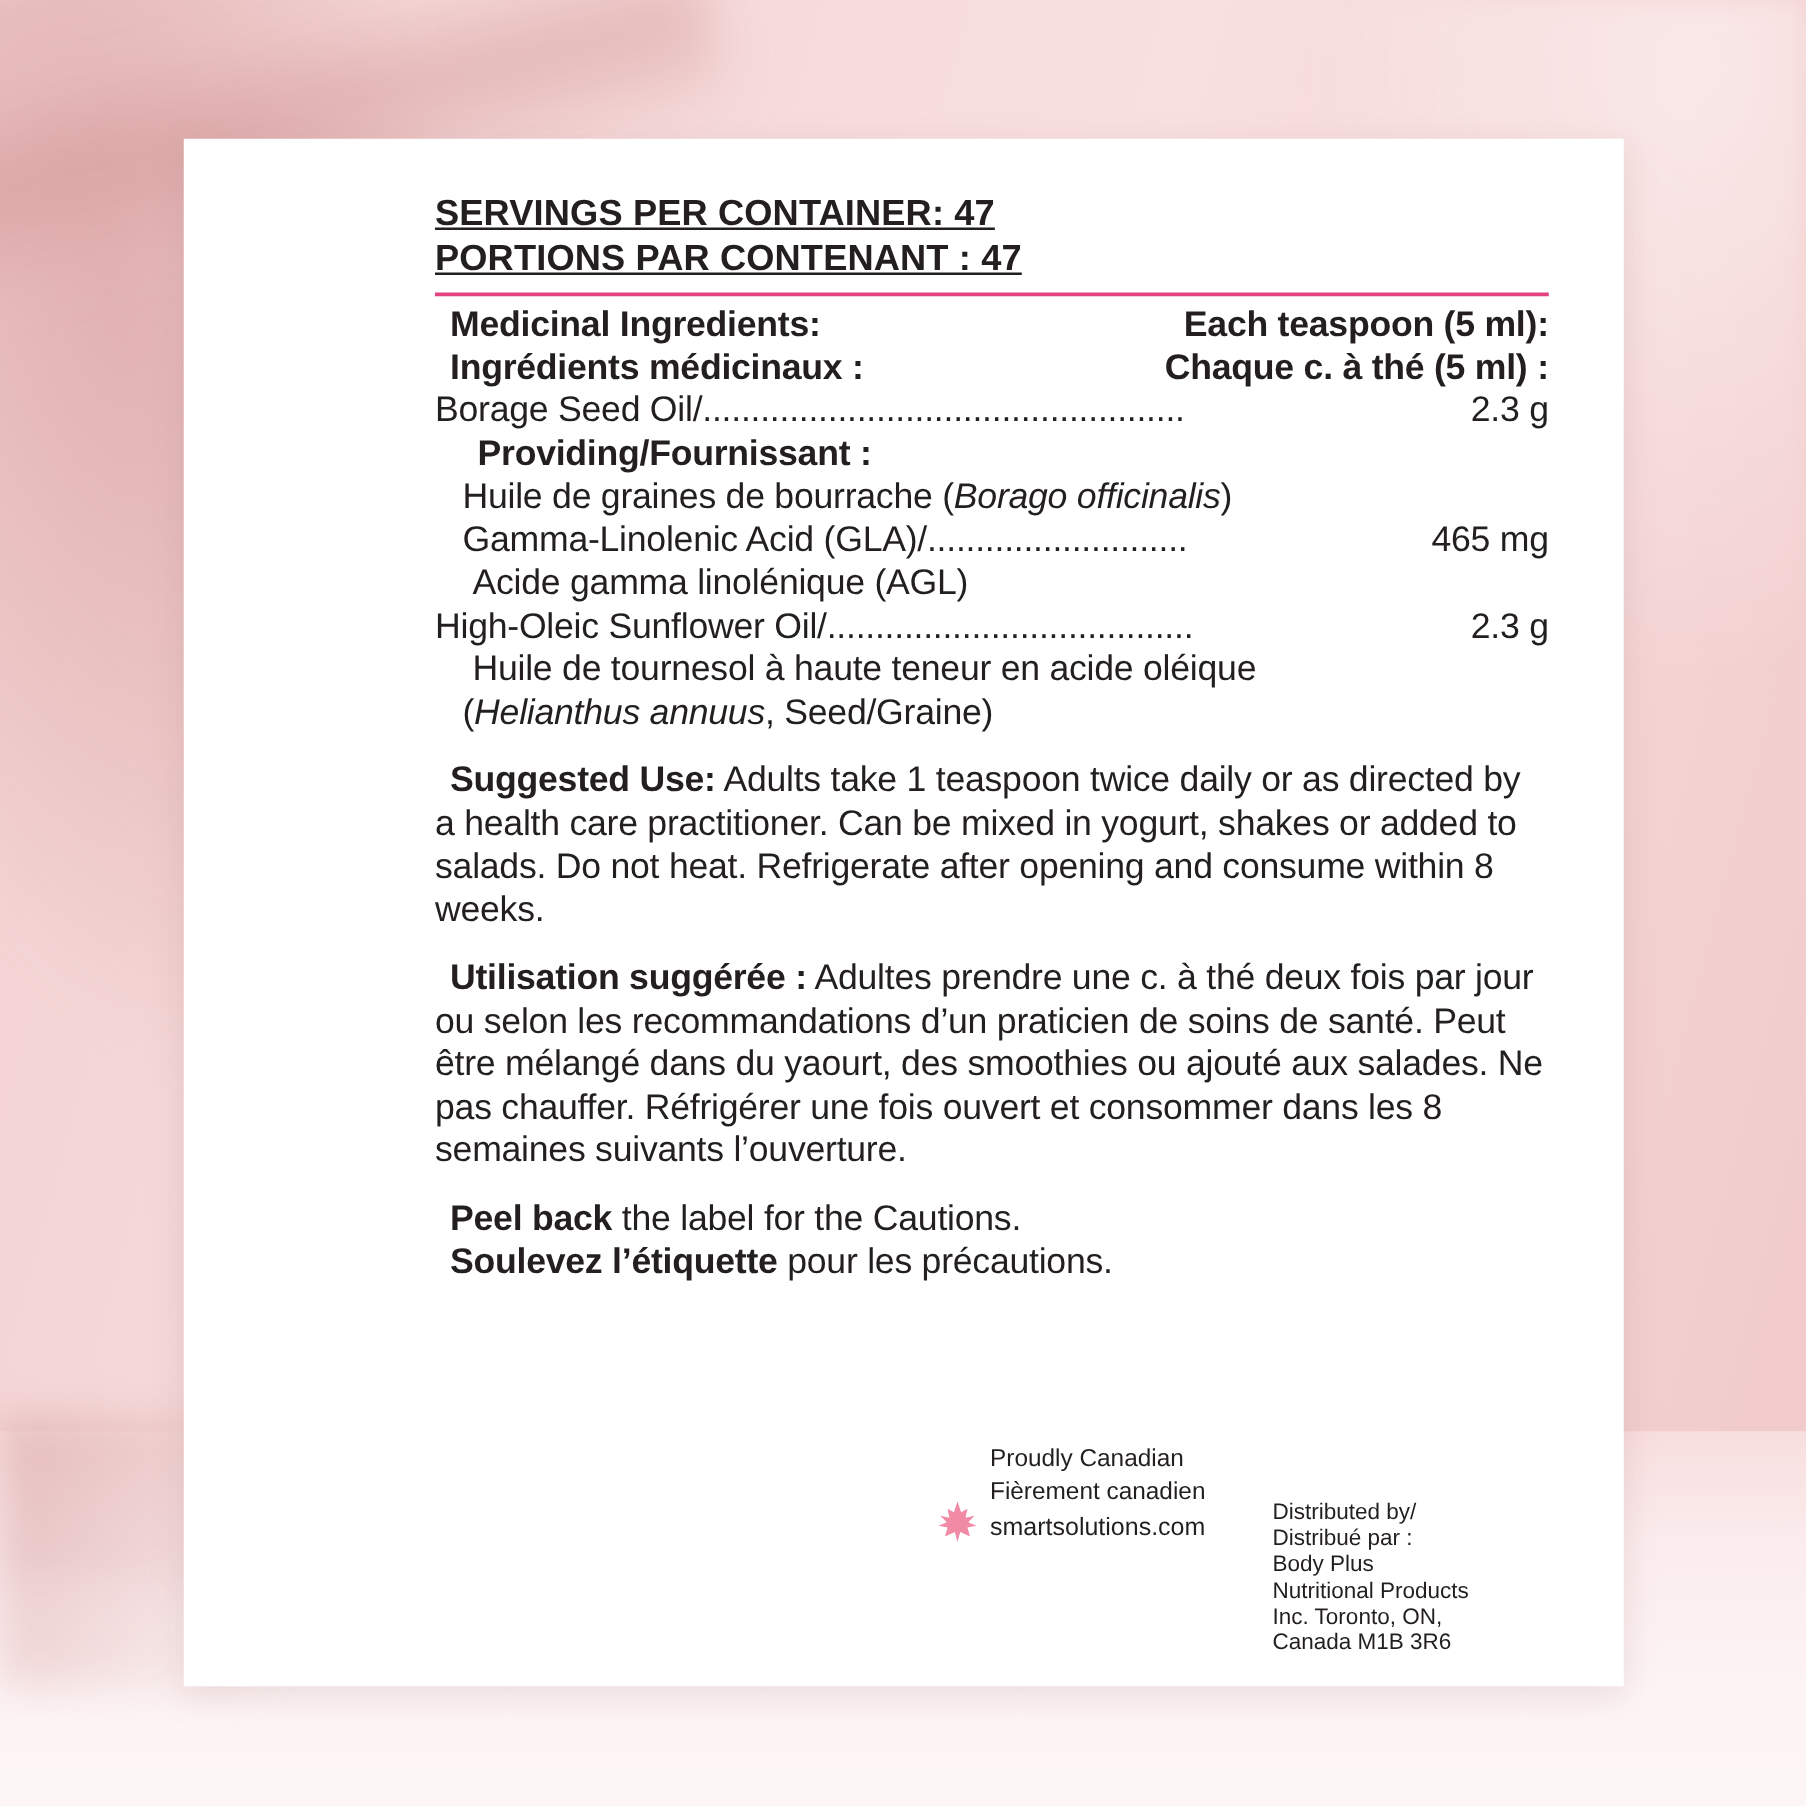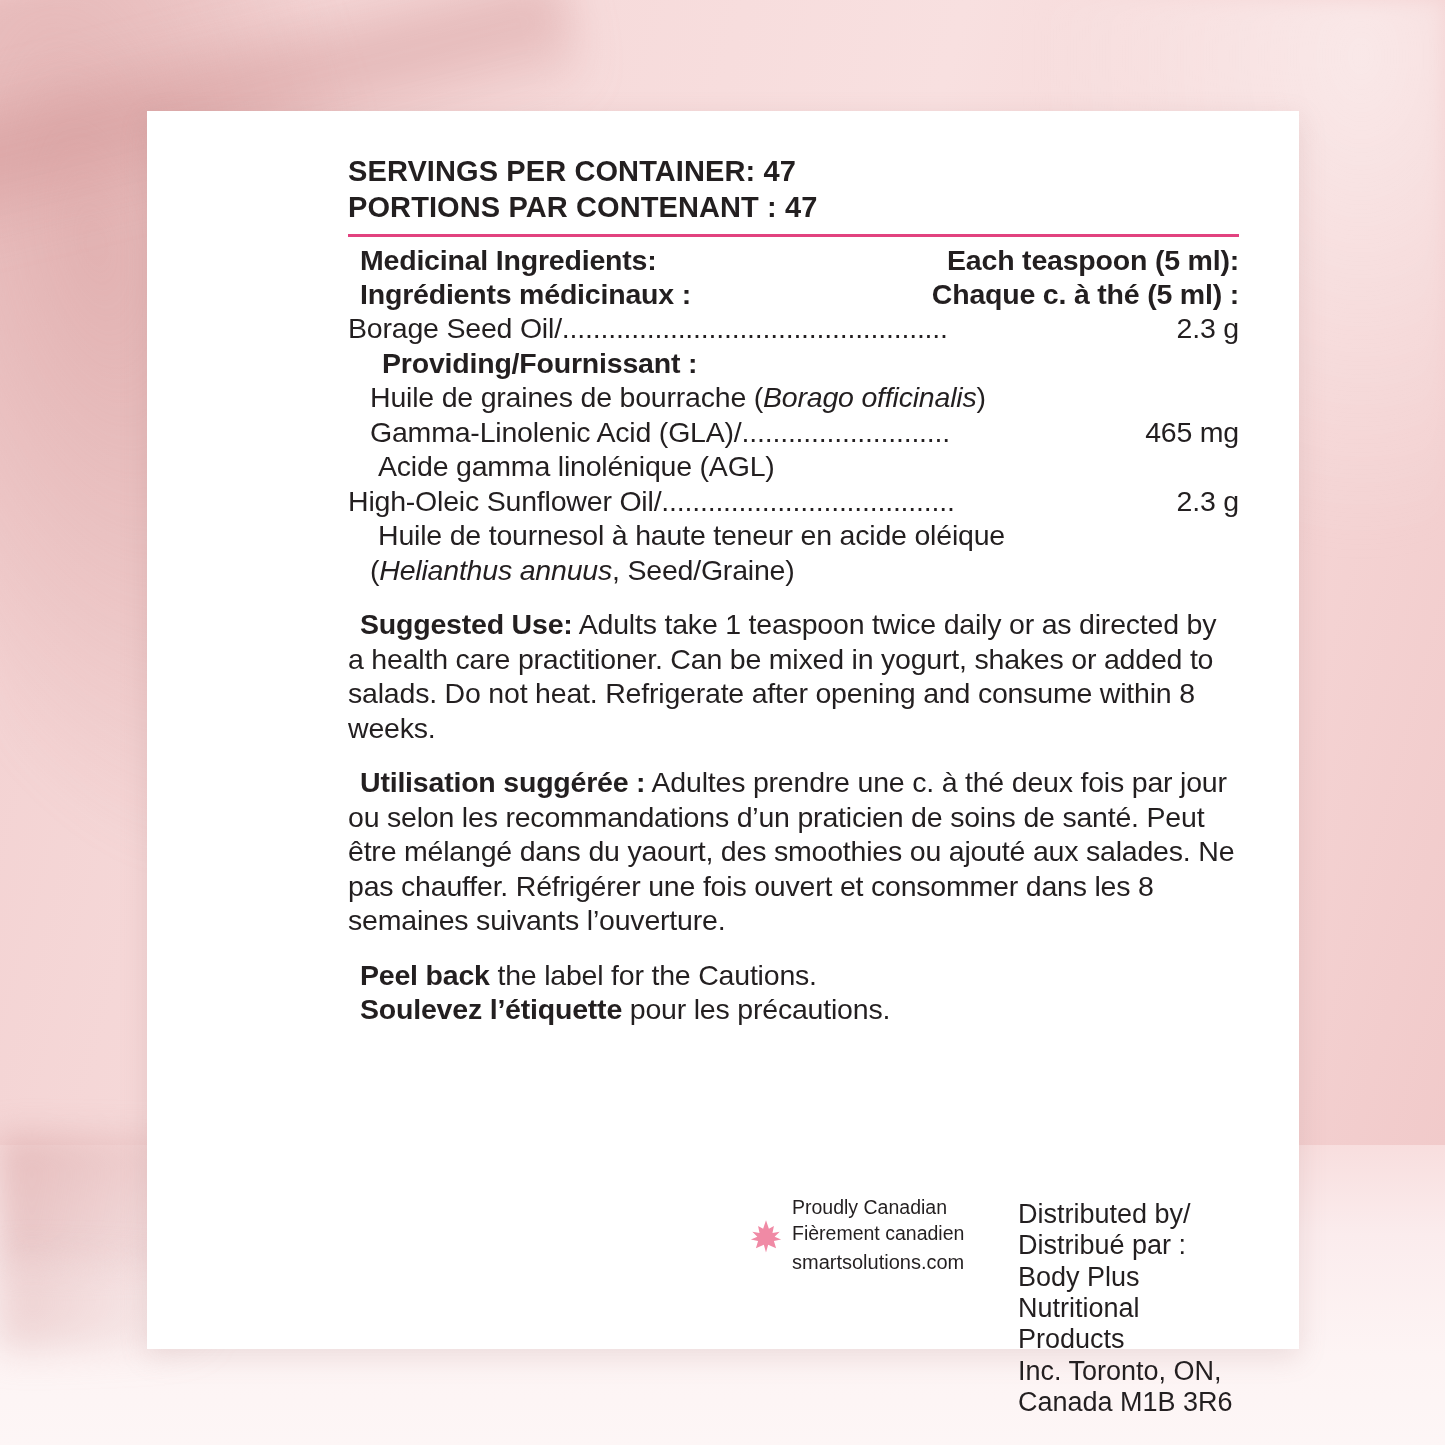--- a/index.html
+++ b/index.html
@@ -104,20 +104,21 @@
     letter-spacing: -0.2px;
   }
   .bold { font-weight: bold; margin-left: 12px; }
   .ital { font-style: italic; }
 
   .servings {
     font-weight: bold;
     font-size: 29px;
     line-height: 1.25;
     letter-spacing: 0.1px;
+    text-decoration: underline;
   }
 
   .rule {
     height: 3px;
     background: #e2427f;
     margin: 8px 0 6px 0;
     width: 100%;
   }
 
   .row {
@@ -147,23 +148,22 @@
     position: absolute;
     left: 201px;
     top: 1044px;
     width: 900px;
   }
   .canada-badge {
     position: absolute;
     left: 400px;
     top: 0;
     display: flex;
-    align-items: center;
+    align-items: flex-end;
     gap: 8px;
-    margin-top: 40px;
   }
   .maple {
     width: 36px;
     height: 36px;
     margin-top: 2px;
   }
   .canada-text {
     font-size: 19.5px;
     line-height: 1.33;
     color: #231f20;
@@ -171,21 +171,21 @@
   .canada-text .site {
     font-weight: normal;
     font-size: 20px;
     display: block;
     margin-top: 2px;
   }
   .distributed {
     position: absolute;
     left: 670px;
     top: 44px;
-    font-size: 27px;
+    font-size: 18px;
     line-height: 1.16;
     color: #231f20;
     white-space: pre-line;
   }
 </style>
 </head>
 <body>
 
 <div id="stage">
 

